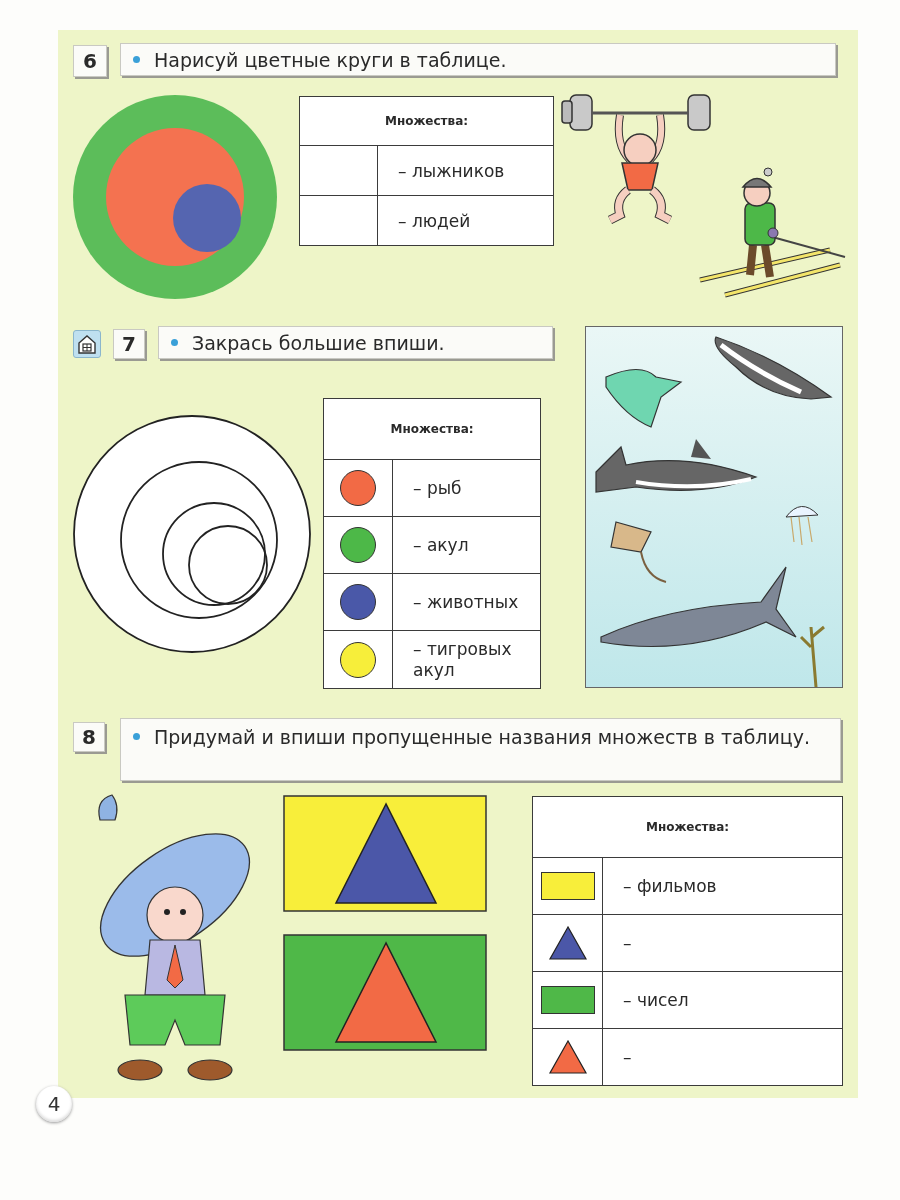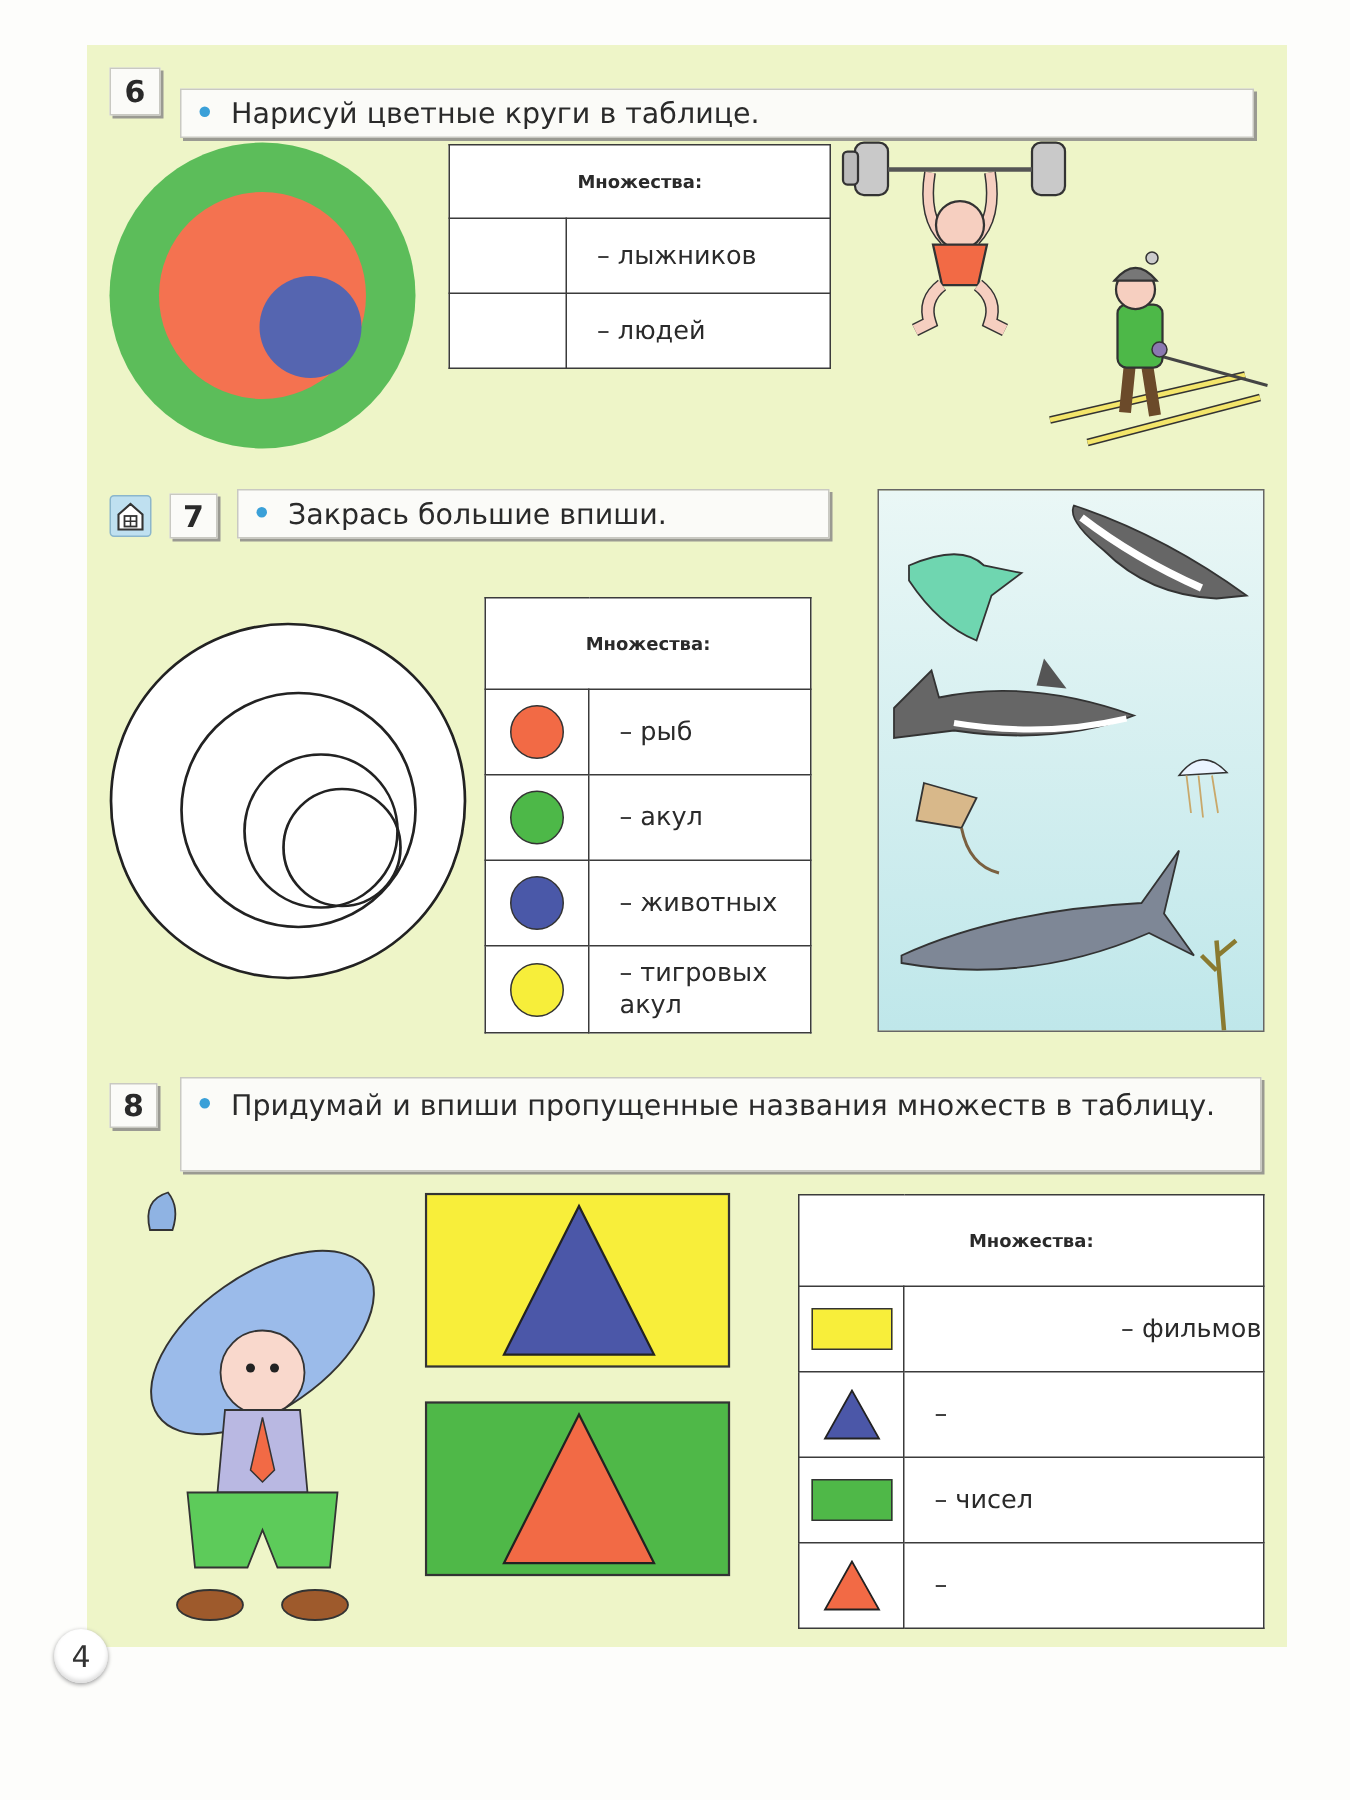--- a/index.html
+++ b/index.html
@@ -23,21 +23,21 @@
              box-shadow:0 1px 3px #999, inset 0 -2px 3px #ddd; font-size:20px; text-align:center; line-height:36px; color:#333; }
   .sea { position:absolute; left:585px; top:326px; width:256px; height:360px; border:1.5px solid #666;
          background:linear-gradient(#eaf7f6, #bfe7ea); }
 </style>
 </head>
 <body>
 
 <div class="panel"></div>
 
 <div class="num-box" style="left:73px;top:45px;width:32px;height:30px;line-height:30px;">6</div>
-<div class="task-bar" style="left:120px;top:59px;width:716px;height:33px;line-height:33px;">
+<div class="task-bar" style="left:120px;top:43px;width:716px;height:33px;line-height:33px;">
   <span class="dot"></span><span>Нарисуй цветные круги в таблице.</span>
 </div>
 
 <svg style="position:absolute;left:70px;top:92px;" width="210" height="210">
   <circle cx="105" cy="105" r="102" fill="#5cbd5a"></circle>
   <circle cx="105" cy="105" r="69" fill="#f47250"></circle>
   <circle cx="137" cy="126" r="34" fill="#5565b0"></circle>
 </svg>
 
 <table class="sets" style="left:299px;top:96px;width:255px;">
@@ -177,21 +177,21 @@
 <svg style="position:absolute;left:283px;top:934px;" width="205" height="120">
   <rect x="1" y="1" width="202" height="115" fill="#4fb848" stroke="#333" stroke-width="1.5"></rect>
   <polygon points="103,9 53,108 153,108" fill="#f26a45" stroke="#222" stroke-width="1.5"></polygon>
 </svg>
 
 <table class="sets" style="left:532px;top:796px;width:311px;">
   <tbody>
       <tr>
         <th colspan="2" style="height:58px;">Множества:</th>
       </tr>
-  <tr style="height:57px;text-align:right;">
+  <tr style="height:57px;">
         <td class="sym" style="width:67px;"><span class="rect-sym" style="background:#f8ee3a;"></span></td>
         <td class="lbl">– фильмов</td>
       </tr>
   <tr style="height:57px;">
         <td class="sym">
       <svg width="40" height="36" style="vertical-align:middle;">
             <polygon points="20,2 2,34 38,34" fill="#4b57a8" stroke="#222" stroke-width="1.2"></polygon>
           </svg>
     </td>
         <td class="lbl">–</td>

